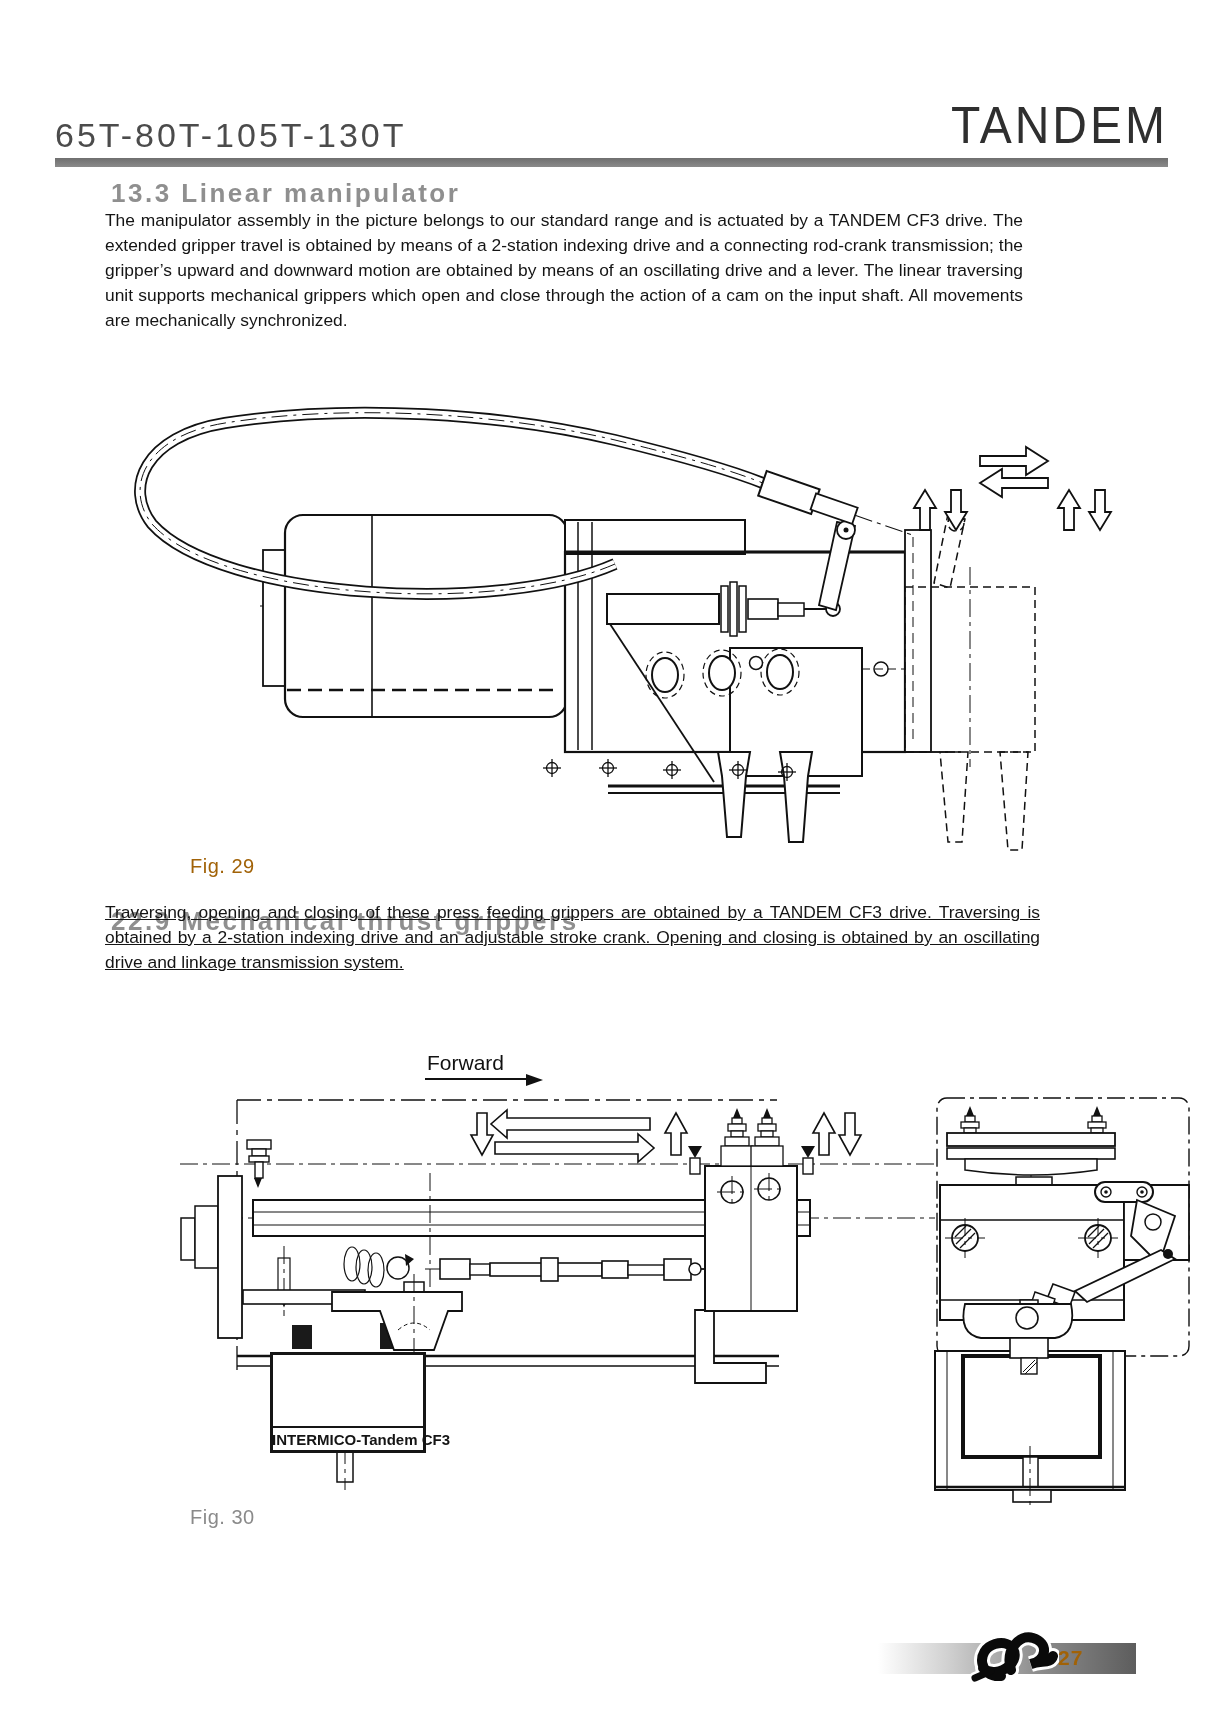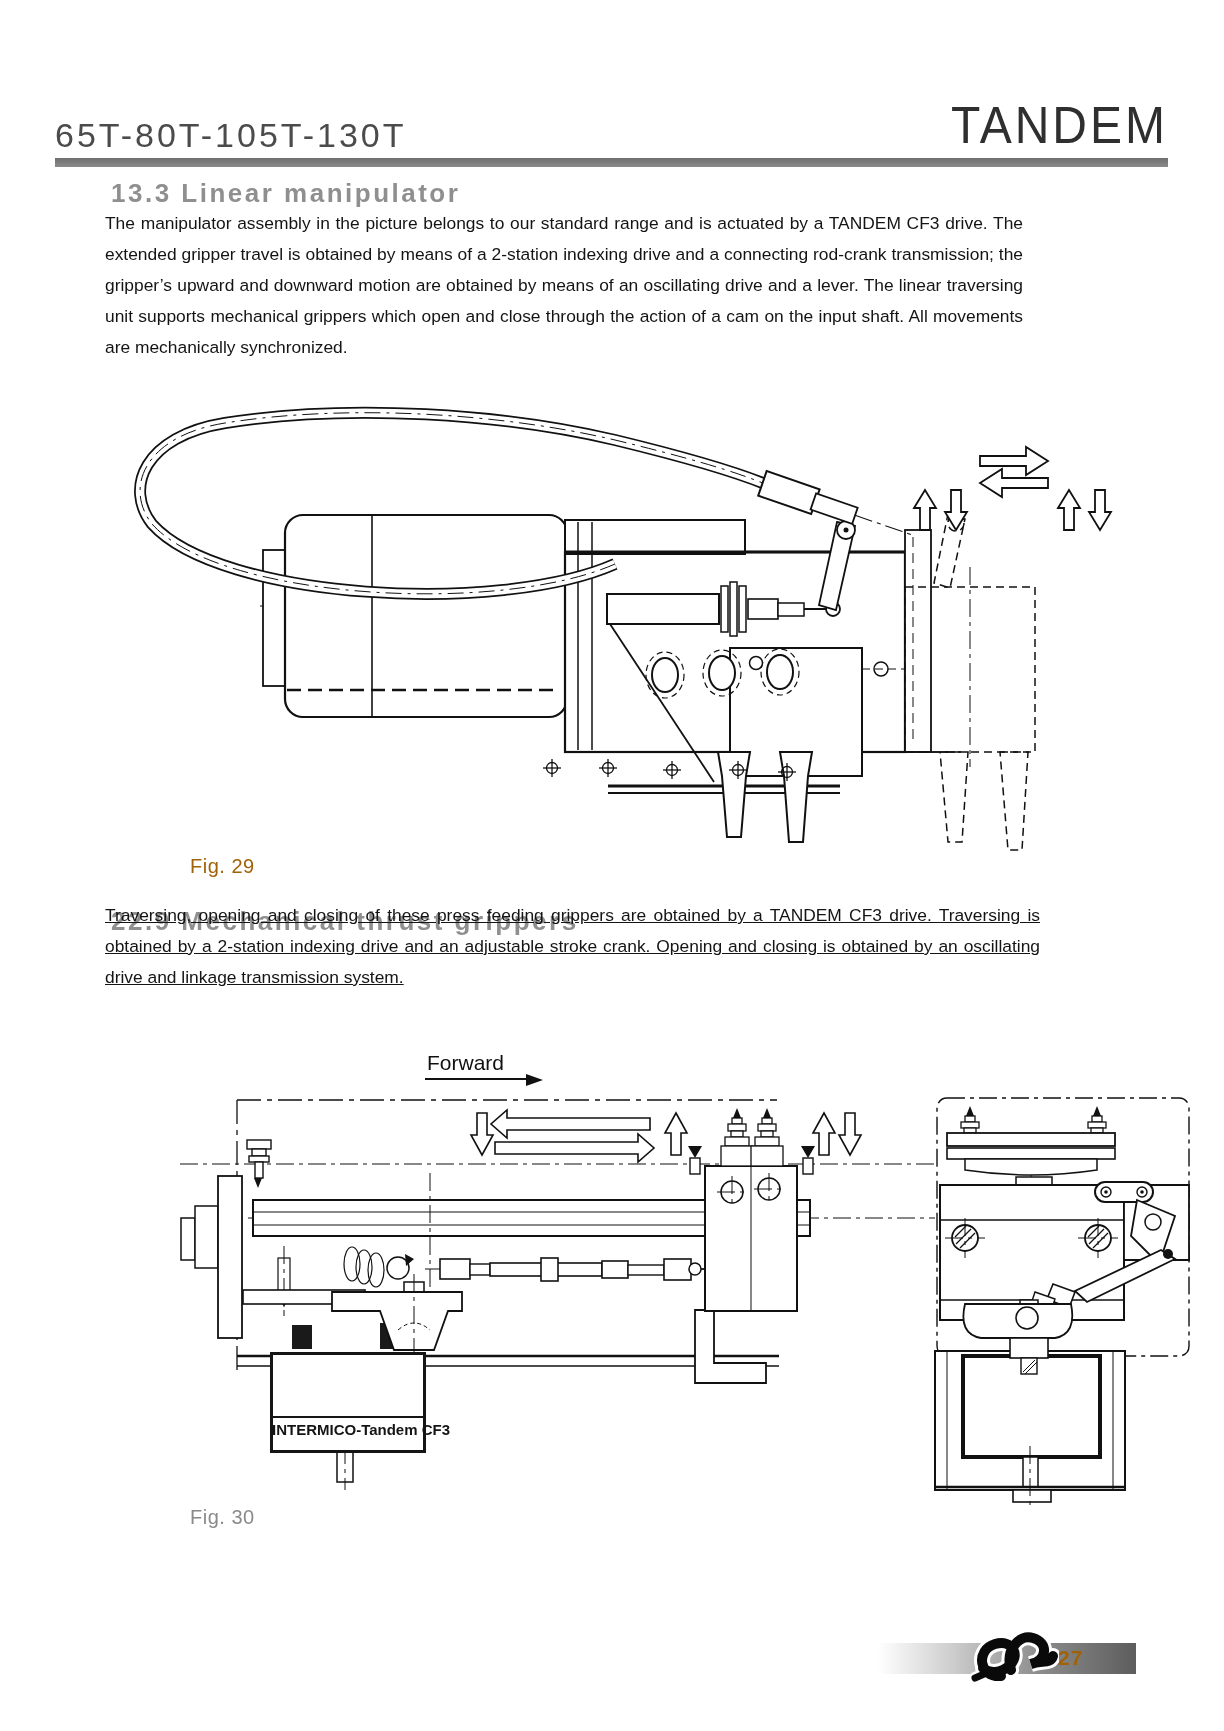--- a/index.html
+++ b/index.html
@@ -8,30 +8,30 @@
     outline:1px solid #dcdcdc;overflow:hidden;
     font-family:"Liberation Sans","DejaVu Sans",sans-serif;color:#141414;
   }
   .abs{position:absolute;}
   
   .models{left:55px;top:116px;font-size:34px;letter-spacing:3px;color:#4b4b4b;font-weight:500;}
   .brand{right:56px;top:100px;font-size:48px;letter-spacing:3px;color:#2f2f2f;font-weight:400;transform:scaleY(1.08);transform-origin:bottom;}
   .hrule{left:55px;top:158px;width:1113px;height:9px;background:linear-gradient(#6f6f6f,#8a8a8a);}
   
   .sec-h{left:105px;font-size:26px;font-weight:700;letter-spacing:2.5px;color:#8f8f8f;margin-left:6px;}
-  .bodytxt{left:105px;width:918px;font-size:17.4px;line-height:31px;text-align:justify;}
+  .bodytxt{left:105px;width:918px;font-size:17.4px;line-height:25px;text-align:justify;}
   .bodytxt p{margin:0;}
   .bodytxt p.last{text-align:left;}
   .figcap{font-size:20px;letter-spacing:0.5px;}
   
   .forward{left:425px;top:1051px;font-size:21px;color:#111;border-bottom:2.5px solid #111;padding:0 24px 3px 2px;}
   .forward .tri{position:absolute;right:-15px;bottom:-8px;width:0;height:0;border-left:17px solid #111;border-top:6px solid transparent;border-bottom:6px solid transparent;}
   
   .unitbox{left:270px;top:1352px;width:150px;height:95px;border:3px solid #151515;background:#fff;}
-  .unitbox .lbl{position:absolute;left:-1px;right:-1px;bottom:0;border-top:2px solid #151515;font-size:15px;font-weight:700;text-align:right;padding:3px 0 12px;white-space:nowrap;}
+  .unitbox .lbl{position:absolute;left:-1px;right:-1px;bottom:0;border-top:2px solid #151515;font-size:15px;font-weight:700;text-align:right;padding:3px 0 2px;white-space:nowrap;}
   
   .footbar{left:878px;top:1643px;width:258px;height:31px;
     background:linear-gradient(90deg,rgba(255,255,255,0) 0%,#cfcfcf 28%,#8d8d8d 62%,#5d5d5d 100%);}
   .pageno{left:1058px;top:1646px;font-size:21px;font-weight:700;color:#a16207;letter-spacing:1px;}
   
   svg .s{stroke:#111;fill:none;}
   svg .f{stroke:#111;fill:#ffffff;}
   svg .c{stroke:#111;fill:none;stroke-width:1;stroke-dasharray:18 5 4 5;}
 </style>
 </head>

